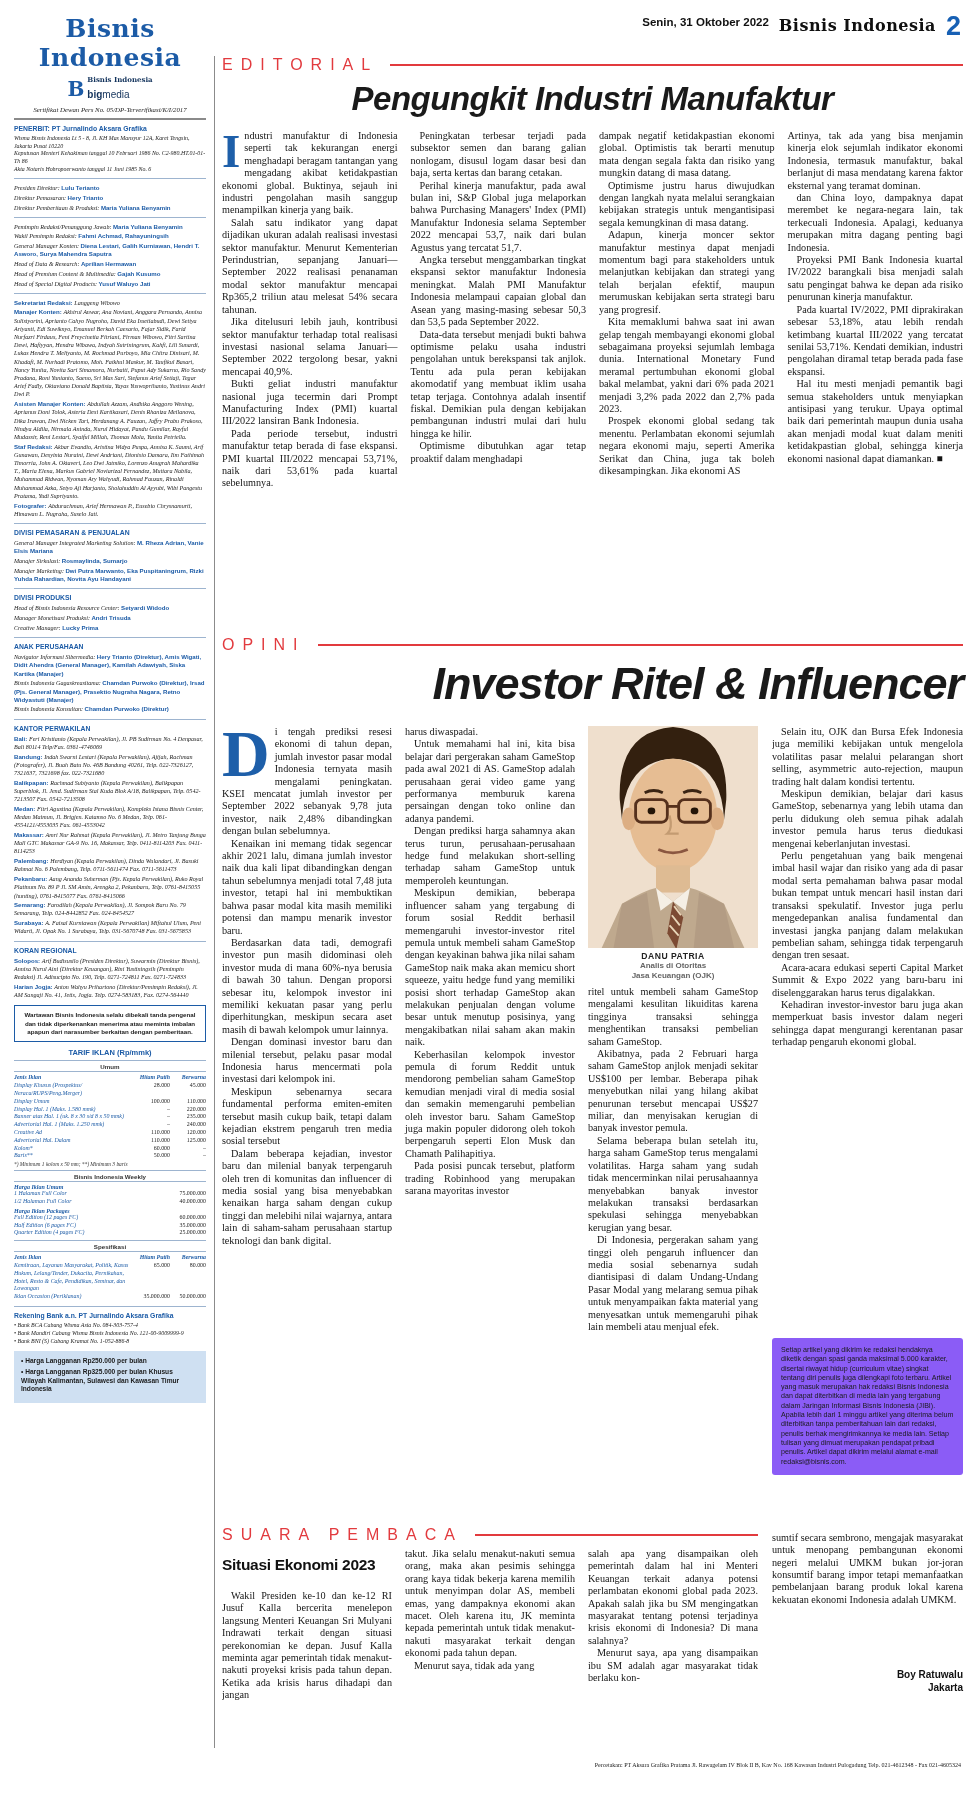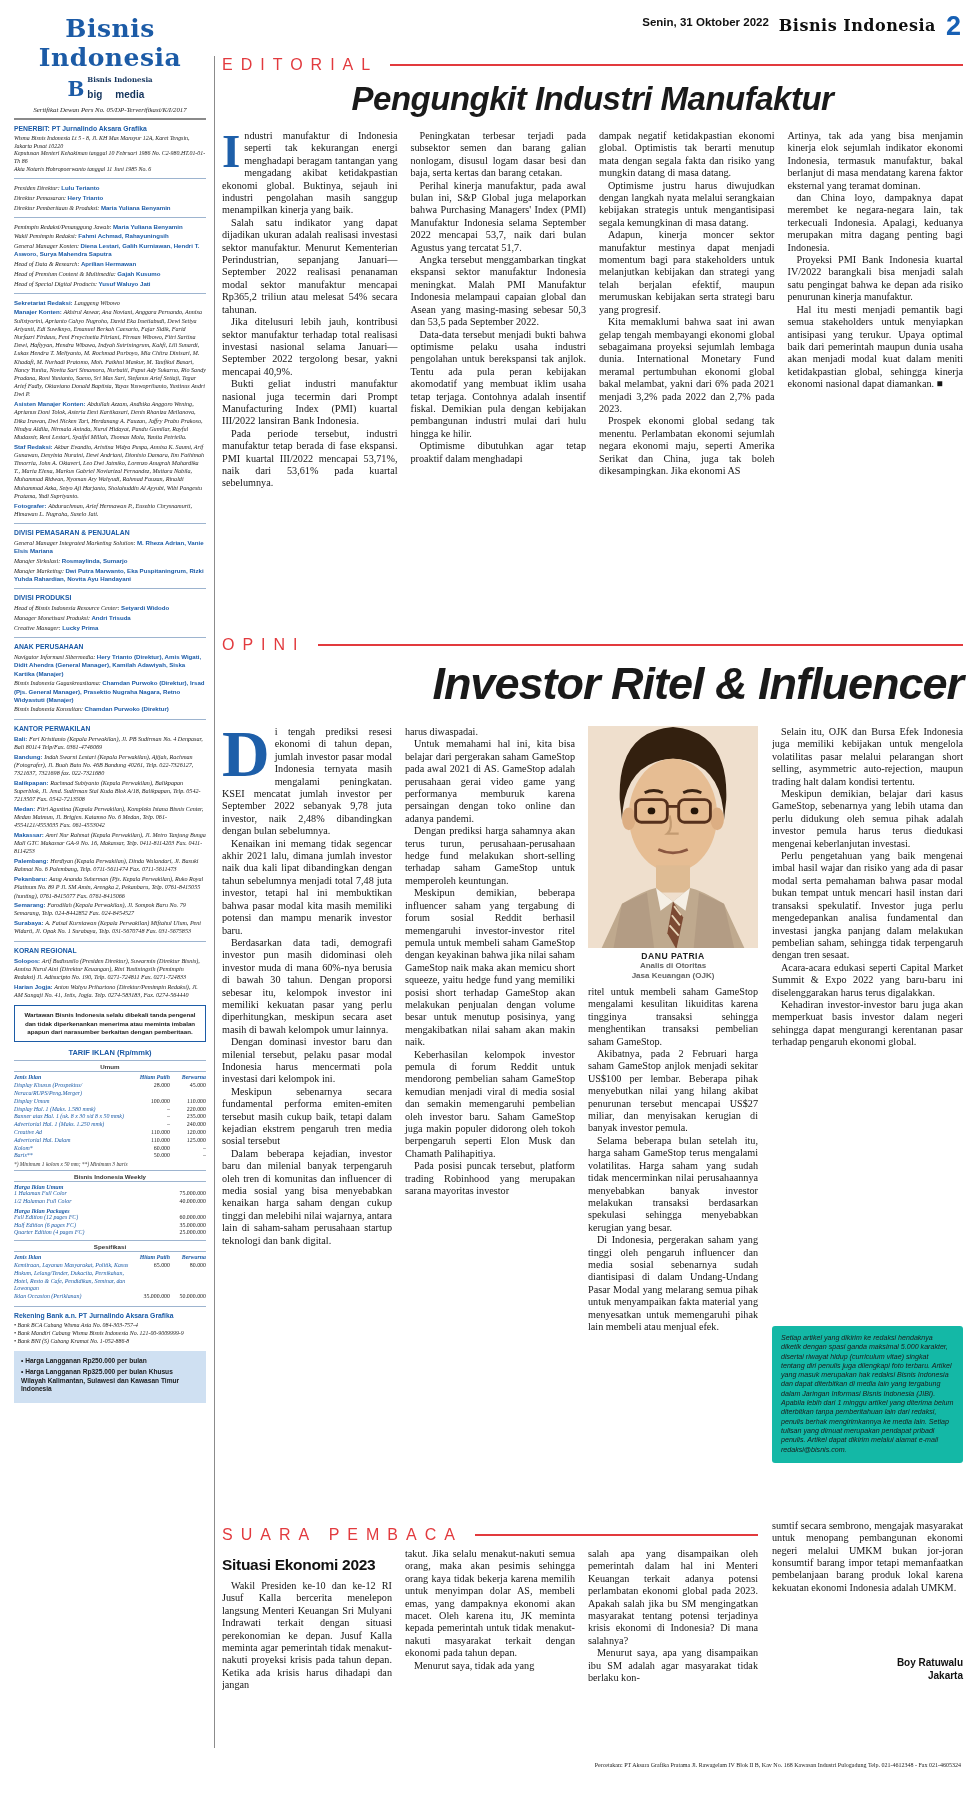--- a/index.html
+++ b/index.html
@@ -20,21 +20,21 @@
   .vdivider { width:1px; background:#8b8b8b; margin:44px 7px 40px 8px; }
   .main { flex:1; padding-top:44px; min-width:0; }
 
   
   .logo-title { font-family:"DejaVu Serif", serif; font-weight:bold; font-size:25px; color:#1c5ba6; text-align:center; letter-spacing:0.5px; }
   .bigmedia { display:flex; justify-content:center; align-items:center; gap:3px; margin-top:3px; }
   .bm-b { font-family:"DejaVu Serif", serif; font-weight:bold; font-size:20px; color:#1c5ba6; line-height:18px; }
   .bm-col { text-align:left; }
   .bm-top { font-family:"DejaVu Serif", serif; font-weight:bold; font-size:7px; color:#13335c; }
   .bm-big { font-family:"Liberation Sans", sans-serif; font-weight:bold; font-size:10px; color:#13335c; }
-  .bm-media { font-family:"Liberation Sans", sans-serif; font-weight:700; font-size:10px; color:#13335c;padding-left:13px; }
+  .bm-media { font-family:"Liberation Sans", sans-serif; font-weight:400; font-size:10px; color:#13335c; }
   .cert { font-style:italic; font-size:6.8px; text-align:center; margin-top:4px; color:#222; }
   .sep { border-top:1px solid #9db4cf; margin:5px 0; }
   .sep.strong { border-top:2px solid #8a8a8a; }
 
   .s-block { font-size:6.1px; line-height:8.2px; }
   .s-title { font-family:"Liberation Sans", sans-serif; font-weight:bold; font-size:6.8px; color:#1c5ba6; margin-bottom:2px; }
   .s-sub { font-style:italic; font-size:5.9px; line-height:7.6px; color:#222; }
   .pair { margin-bottom:1.5px; }
   .roles .pa { font-style:italic; color:#222; }
   .roles .pb { font-family:"Liberation Sans", sans-serif; font-weight:bold; color:#1c5ba6; }
@@ -83,25 +83,25 @@
   .op-right { flex:1; min-width:0; }
   .op-d { height:598px; overflow:hidden; }
 
   
   .photo-wrap { width:100%; }
   .photo-wrap svg { display:block; width:100%; height:222px; }
   .caption { text-align:center; margin:3px 0 6px; }
   .cap-name { font-family:"Liberation Sans", sans-serif; font-weight:bold; font-size:8.6px; letter-spacing:0.5px; color:#222; text-transform:uppercase; }
   .cap-role { font-family:"Liberation Sans", sans-serif; font-weight:bold; font-size:8px; line-height:9.5px; color:#666; }
 
-  .artikel-box { background:#14b8a6; border-radius:3px; padding:8px 9px; margin-top:2px; font-family:"Liberation Sans", sans-serif; font-size:7.1px; line-height:9.3px; color:#1a1a1a; text-align:left;font-style:italic; }
+  .artikel-box { background:#8b5cf6; border-radius:3px; padding:8px 9px; margin-top:14px; font-family:"Liberation Sans", sans-serif; font-size:7.1px; line-height:9.3px; color:#1a1a1a; text-align:left; }
 
   
   .suara { margin-top:12px; }
-  .su-title { font-family:"Liberation Sans", sans-serif; font-weight:bold; font-size:15.5px; letter-spacing:-0.3px; margin:8px 0 6px; color:#111; }
+  .su-title { font-family:"Liberation Sans", sans-serif; font-weight:bold; font-size:15.5px; letter-spacing:-0.3px; margin:8px 0 16px; color:#111; }
   .su-cols { display:flex; gap:13px; height:138px; overflow:hidden; }
   .su-col4 { margin-top:57px; height:128px; overflow:hidden; }
   .signature { text-align:right; font-family:"Liberation Sans", sans-serif; font-weight:bold; font-size:10px; line-height:13px; margin-top:8px; color:#111; }
 
   .footer-line { position:absolute; right:14px; bottom:32px; font-size:6px; color:#222; font-family:"Liberation Serif", serif; }
 </style>
 </head>
 <body>
 
 <div class="page">
@@ -367,20 +367,21 @@
               <p>Adapun, kinerja moncer sektor manufaktur mestinya dapat menjadi momentum bagi para stakeholders untuk melanjutkan kebijakan dan strategi yang telah berjalan efektif, maupun merumuskan kebijakan serta strategi baru yang progresif.</p>
               <p>Kita memaklumi bahwa saat ini awan gelap tengah membayangi ekonomi global sebagaimana proyeksi sejumlah lembaga dunia. International Monetary Fund meramal pertumbuhan ekonomi global bakal melambat, yakni dari 6% pada 2021 menjadi 3,2% pada 2022 dan 2,7% pada 2023.</p>
               <p>Prospek ekonomi global sedang tak menentu. Perlambatan ekonomi sejumlah negara ekonomi maju, seperti Amerika Serikat dan China, juga tak boleh dikesampingkan. Jika ekonomi AS</p>
             </div>
           </div>
         <div class="ncol">
             <div class="plist cont">
               <p>Artinya, tak ada yang bisa menjamin kinerja elok sejumlah indikator ekonomi Indonesia, termasuk manufaktur, bakal berlanjut di masa mendatang karena faktor eksternal yang teramat dominan.</p>
               <p>dan China loyo, dampaknya dapat merembet ke negara-negara lain, tak terkecuali Indonesia. Apalagi, keduanya merupakan mitra dagang penting bagi Indonesia.</p>
               <p>Proyeksi PMI Bank Indonesia kuartal IV/2022 barangkali bisa menjadi salah satu pengingat bahwa ke depan ada risiko penurunan kinerja manufaktur.</p>
+              <p>Pada kuartal IV/2022, PMI diprakirakan sebesar 53,18%, atau lebih rendah ketimbang kuartal III/2022 yang tercatat senilai 53,71%. Kendati demikian, industri pengolahan diramal tetap berada pada fase ekspansi.</p>
               <p>Hal itu mesti menjadi pemantik bagi semua stakeholders untuk menyiapkan antisipasi yang terukur. Upaya optimal baik dari pemerintah maupun dunia usaha akan menjadi modal kuat dalam meniti ketidakpastian global, sehingga kinerja ekonomi nasional dapat diamankan. ■</p>
             </div>
           </div>
       </div>
 
       <div class="sec-row">
         <span class="sec-label">OPINI</span>
         <span class="sec-rule"></span>
       </div>
       <h1 class="op-title">Investor Ritel &amp; Influencer</h1>

